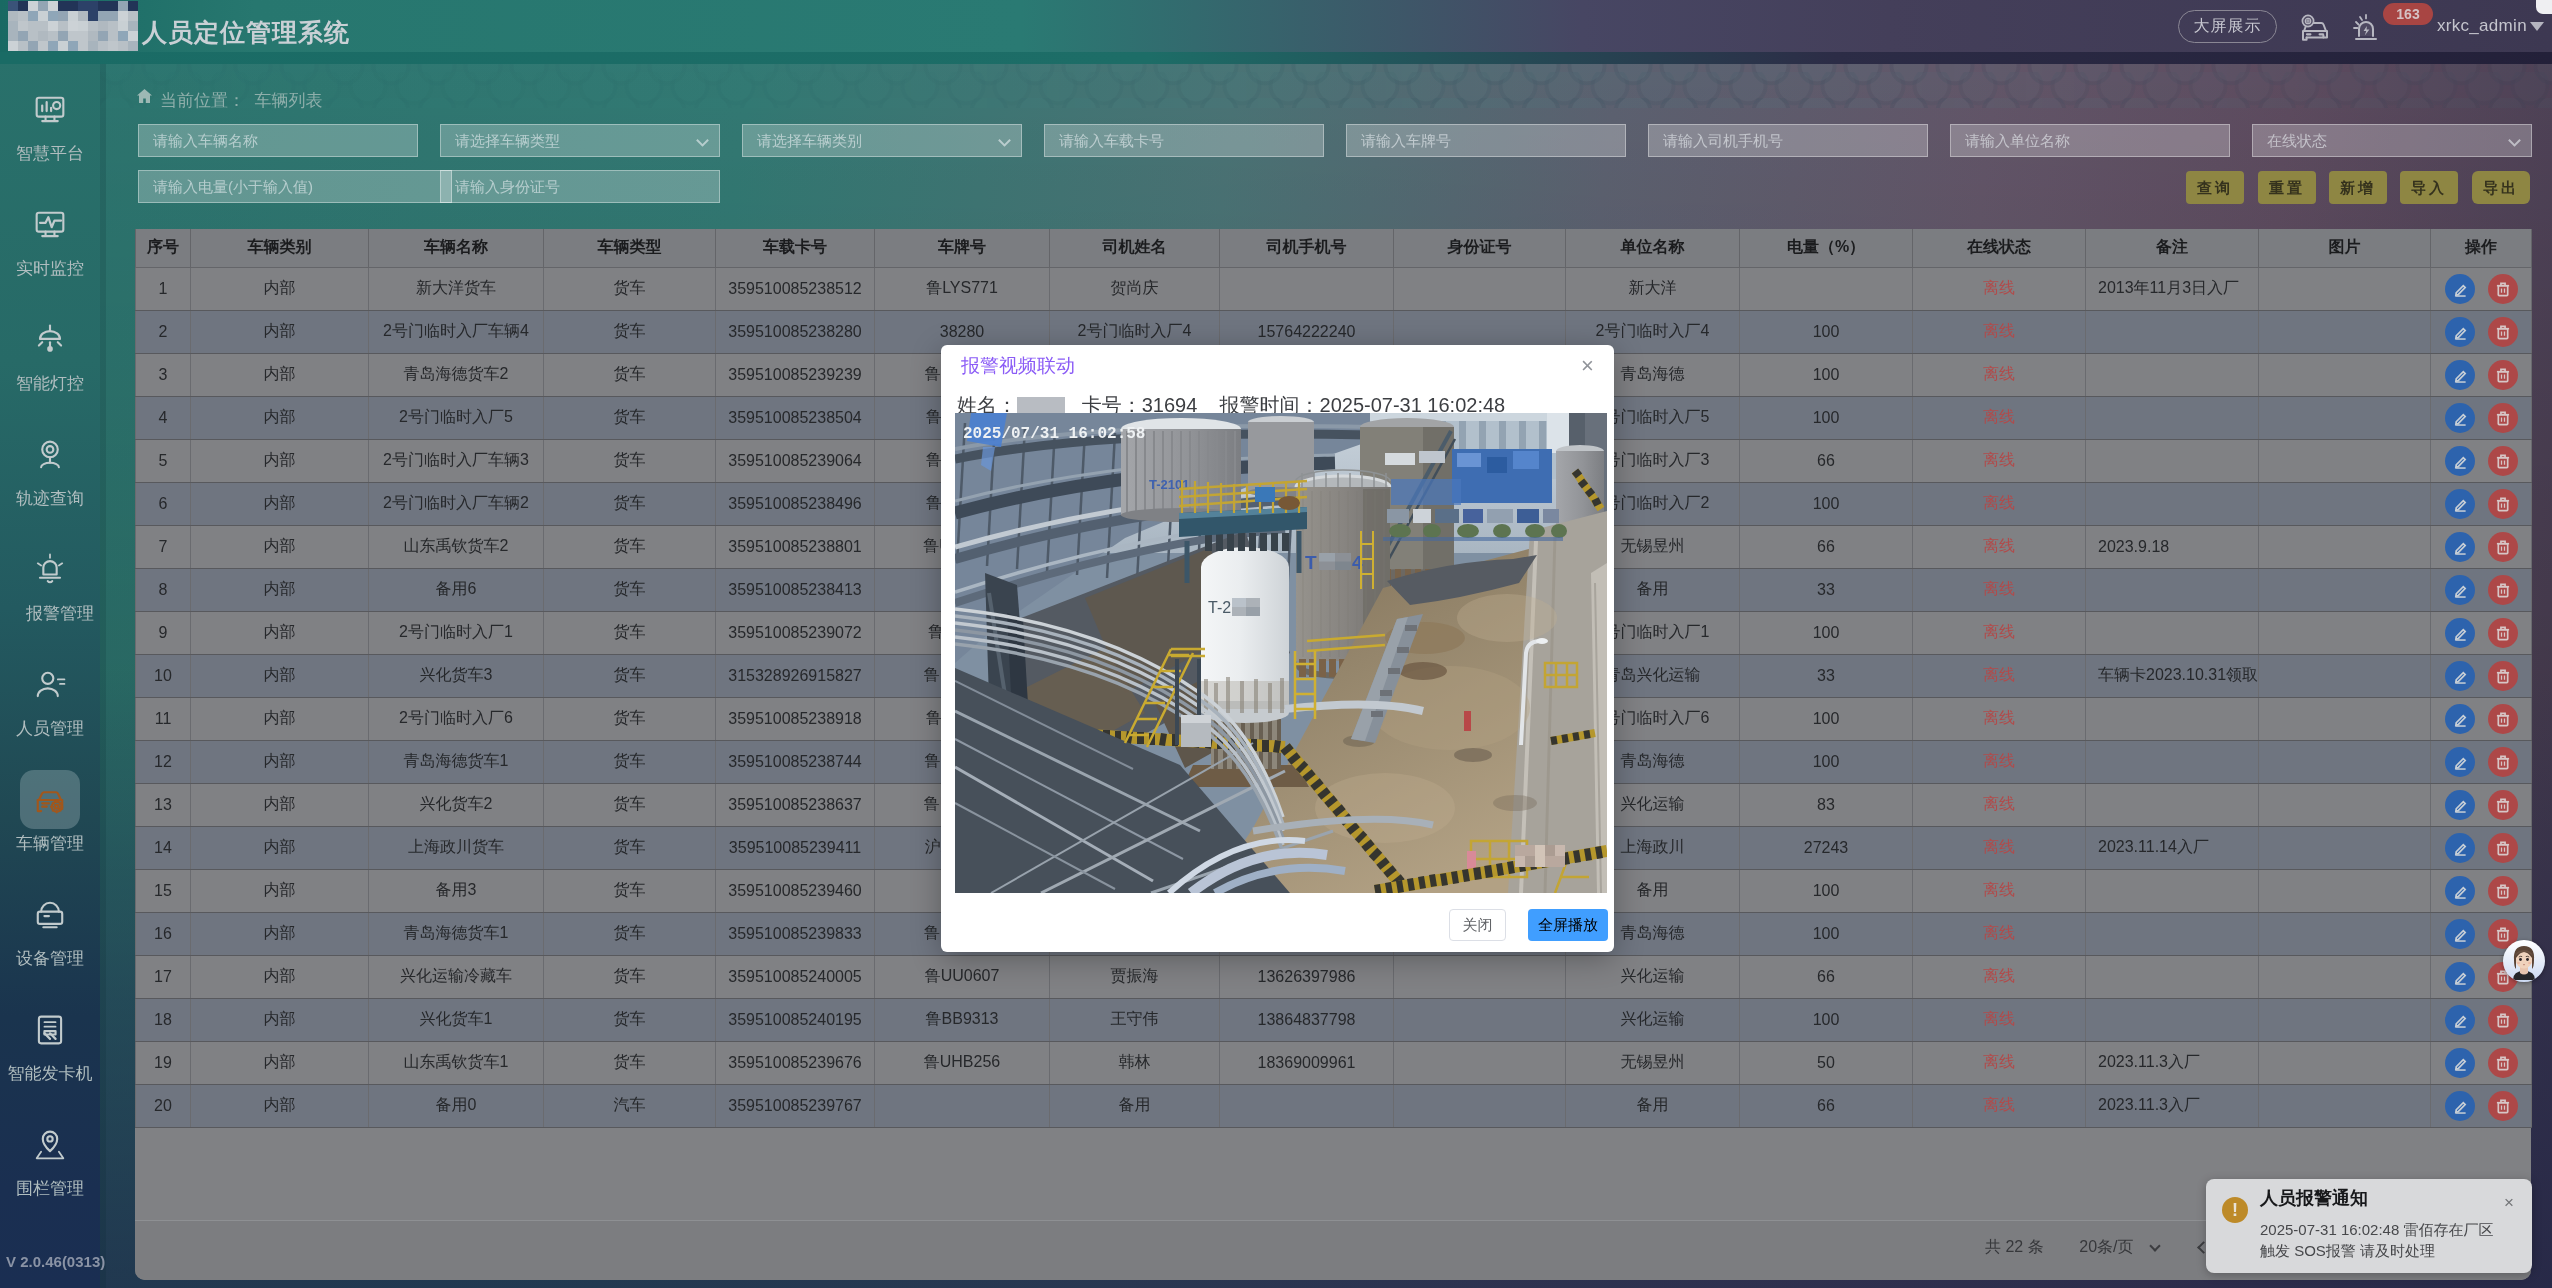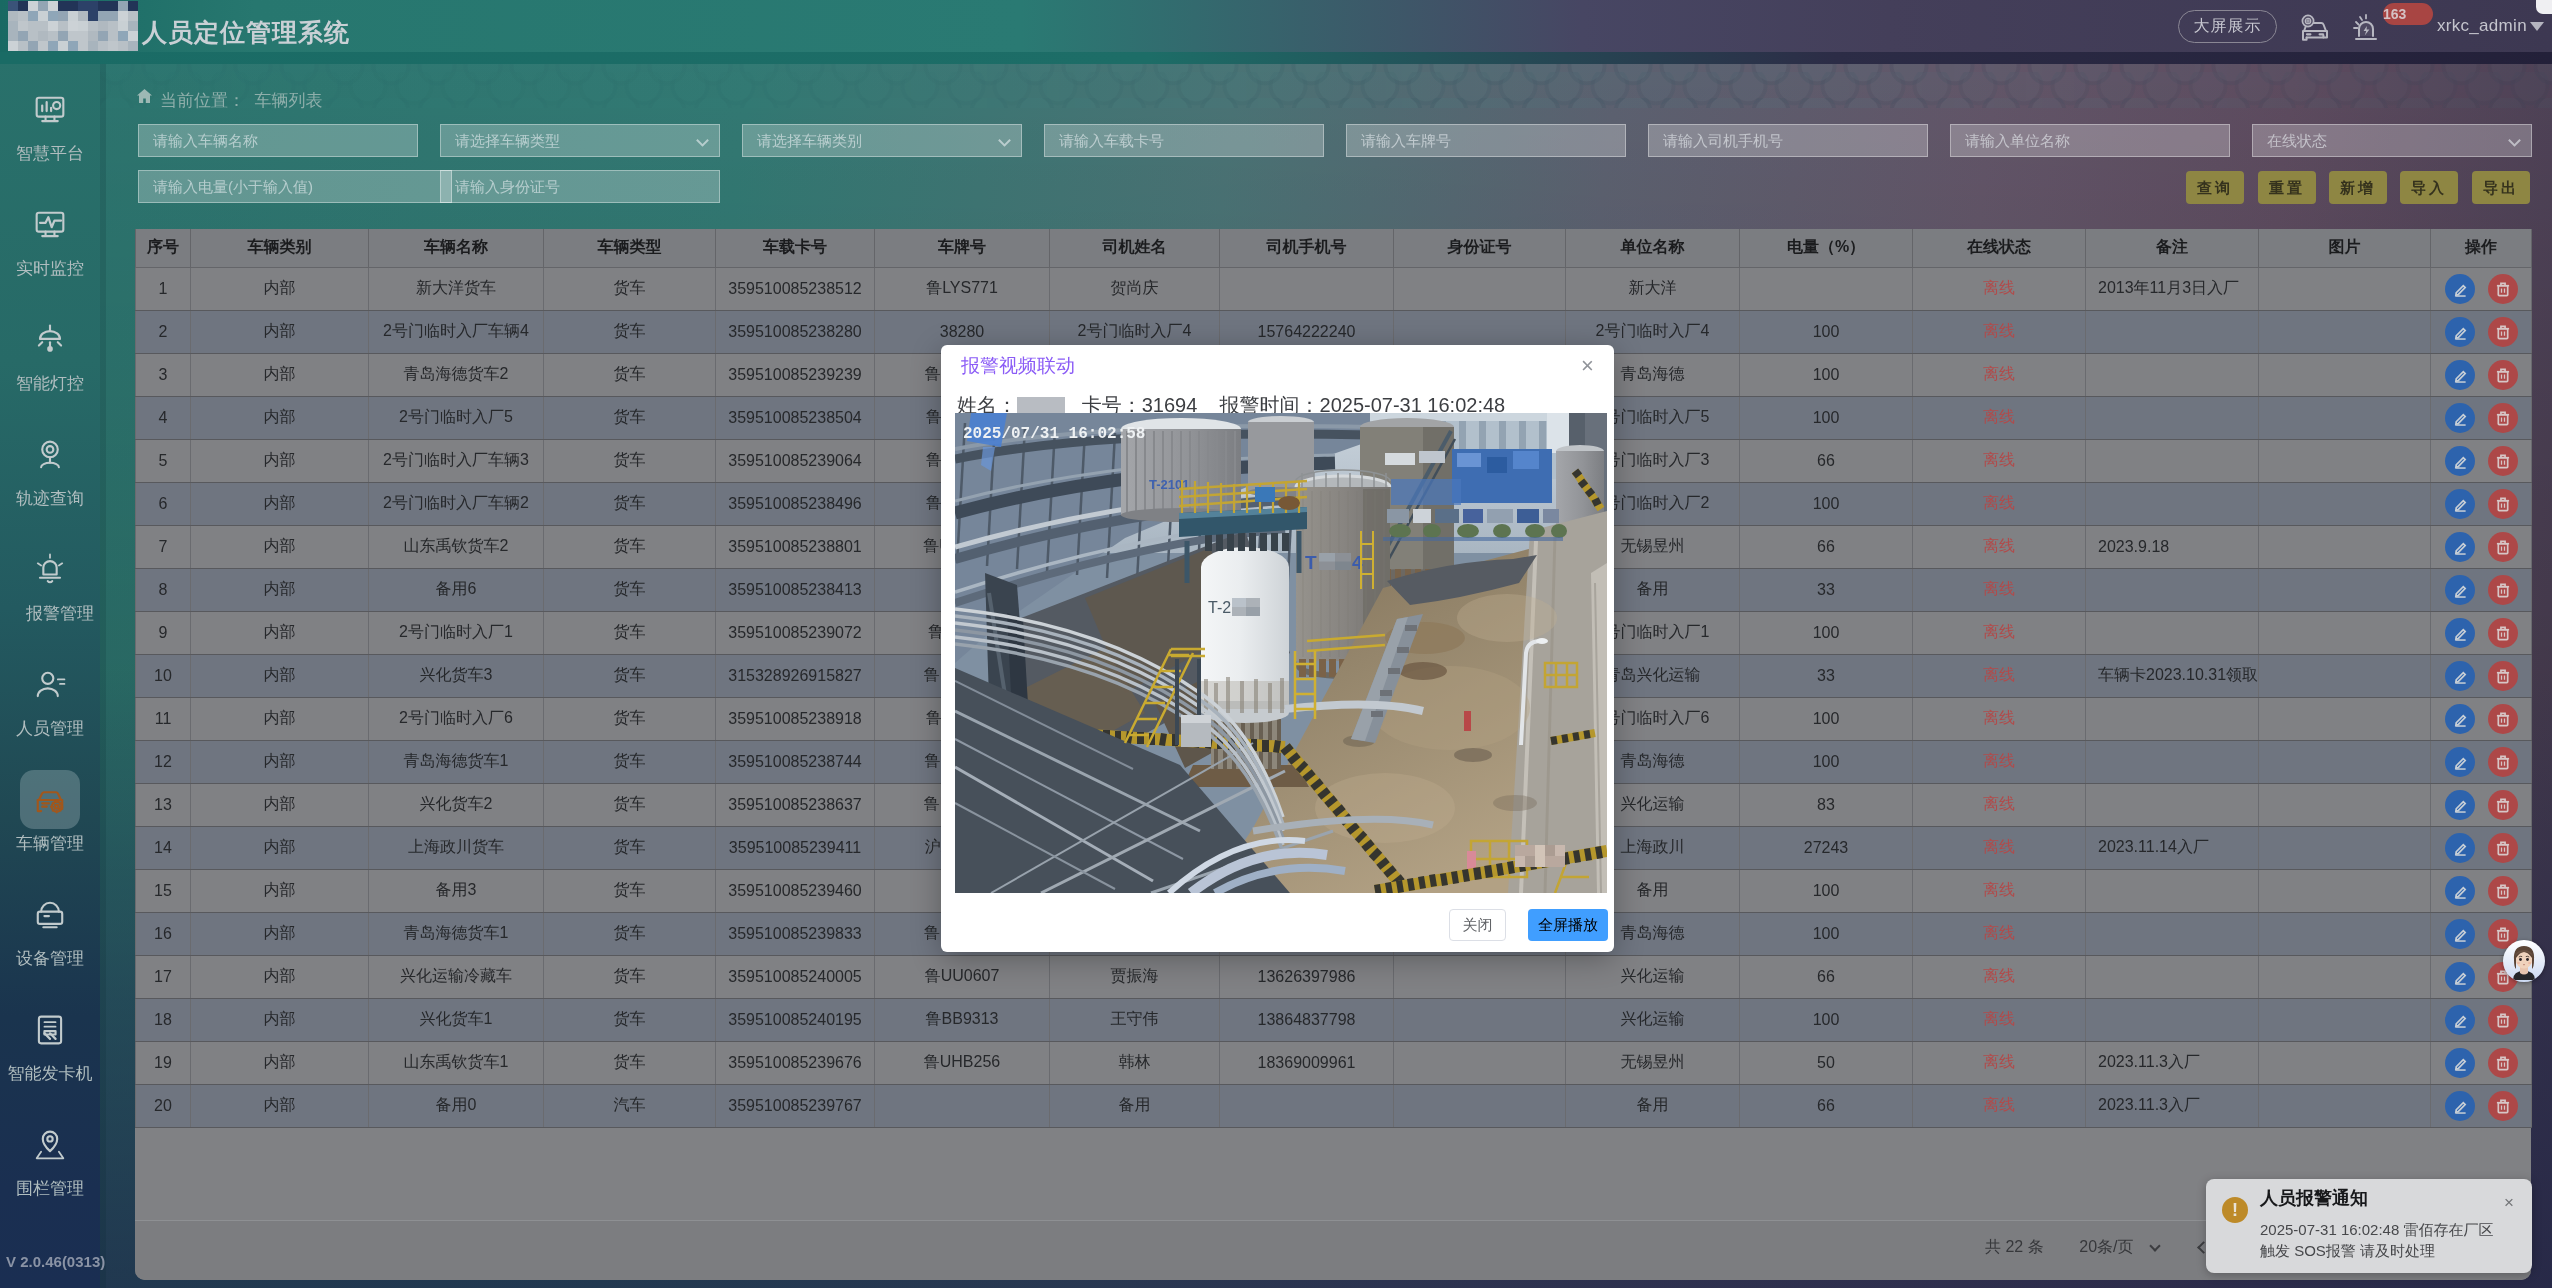--- a/index.html
+++ b/index.html
@@ -161,42 +161,42 @@
     <path d="M9 4.3 v5.4 M6.3 7 h5.4" stroke="#b7b7c1" stroke-width="1.1"></path>
   </svg>
 <svg class="abs" style="left:2350px;top:12px;" width="32" height="32" viewBox="0 0 32 32">
     <g fill="none" stroke="#b7b7c1" stroke-width="2" stroke-linecap="round">
       <path d="M9 24 v-7 a7 7 0 0 1 14 0 v7" fill="#4e4961"></path>
       <path d="M6 27 h20"></path>
       <path d="M6 10 l2.5 2.5 M4 16 h3.4 M10 5 l2 3 M16 3 v3.4" stroke-width="1.8"></path>
     </g>
     <path d="M16.8 14 l-3.2 5 h2.6 l-1.4 4.4 4.6-6 h-2.8 Z" fill="#b7b7c1"></path>
   </svg>
-<div class="abs" style="left:2383px;top:3px;width:50px;height:22px;background:#a84543;border-radius:11px;color:#d5c2c4;font-size:14px;font-weight:bold;text-align:left;line-height:22px;">163</div>
+<div class="abs" style="left:2383px;top:3px;width:50px;height:22px;background:#a84543;border-radius:11px;color:#d5c2c4;font-size:14px;font-weight:bold;text-align:center;line-height:22px;">163</div>
 <div id="corner" class="abs"></div>
 <svg class="abs" style="left:136px;top:88px;" width="17" height="17" viewBox="0 0 17 17">
     <path d="M8.5 1 L16 7.5 h-2 V15 h-4.2 v-4.5 h-2.6 V15 H3 V7.5 H1 Z" fill="#9db8b4"></path>
   </svg>
 <div id="crumb" class="abs" style="left:160px;">当前位置：&nbsp;&nbsp;车辆列表</div>
 <div id="filters" class="abs">
     <div class="inp abs" style="left:138px;top:124px;width:280px;">请输入车辆名称</div>
 <div class="inp abs" style="left:440px;top:124px;width:280px;">请选择车辆类型<i class="chev"></i></div>
 <div class="inp abs" style="left:742px;top:124px;width:280px;">请选择车辆类别<i class="chev"></i></div>
 <div class="inp abs" style="left:1044px;top:124px;width:280px;">请输入车载卡号</div>
 <div class="inp abs" style="left:1346px;top:124px;width:280px;">请输入车牌号</div>
 <div class="inp abs" style="left:1648px;top:124px;width:280px;">请输入司机手机号</div>
 <div class="inp abs" style="left:1950px;top:124px;width:280px;">请输入单位名称</div>
 <div class="inp abs" style="left:2252px;top:124px;width:280px;">在线状态<i class="chev"></i></div>
 <div class="inp abs" style="left:138px;top:170px;width:314px;">请输入电量(小于输入值)</div>
 <div class="inp abs" style="left:440px;top:170px;width:280px;">请输入身份证号</div>
 <div class="fbtn abs" style="left:2186px;">查询</div>
 <div class="fbtn abs" style="left:2258px;">重置</div>
 <div class="fbtn abs" style="left:2329px;">新增</div>
 <div class="fbtn abs" style="left:2400px;">导入</div>
-<div class="fbtn abs" style="left:2472px;">导出</div>
+<div class="fbtn abs" style="left:2472px;border-radius:6px;">导出</div>
   </div>
 <div id="card" class="abs"></div>
 <div id="tablewrap" class="abs" style="left:135px;top:229px;">
     <table>
       <colgroup>
         <col style="width:55px">
         <col style="width:178px">
         <col style="width:175px">
         <col style="width:172px">
         <col style="width:159px">

